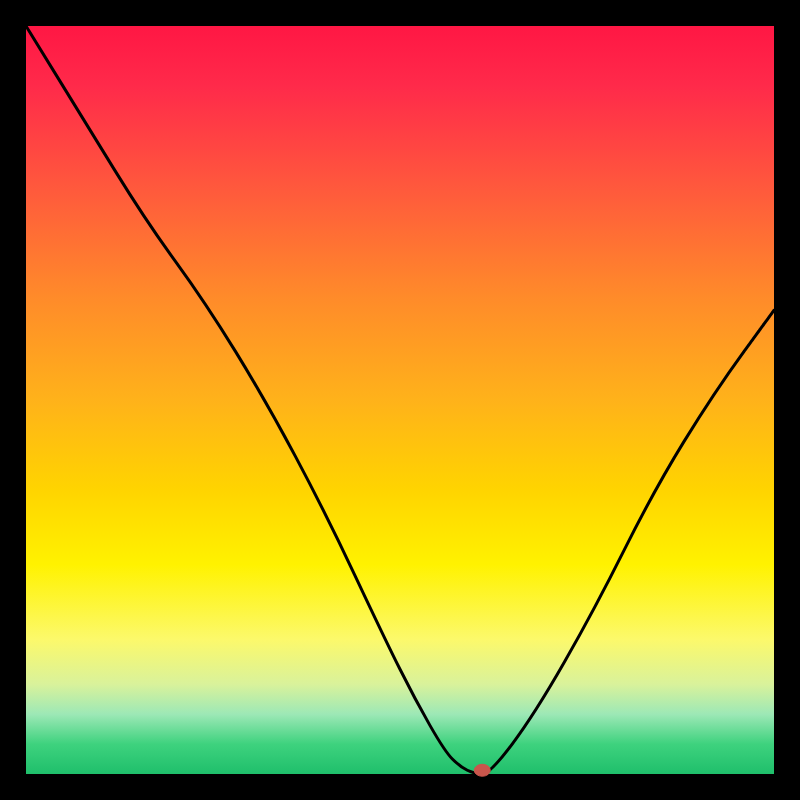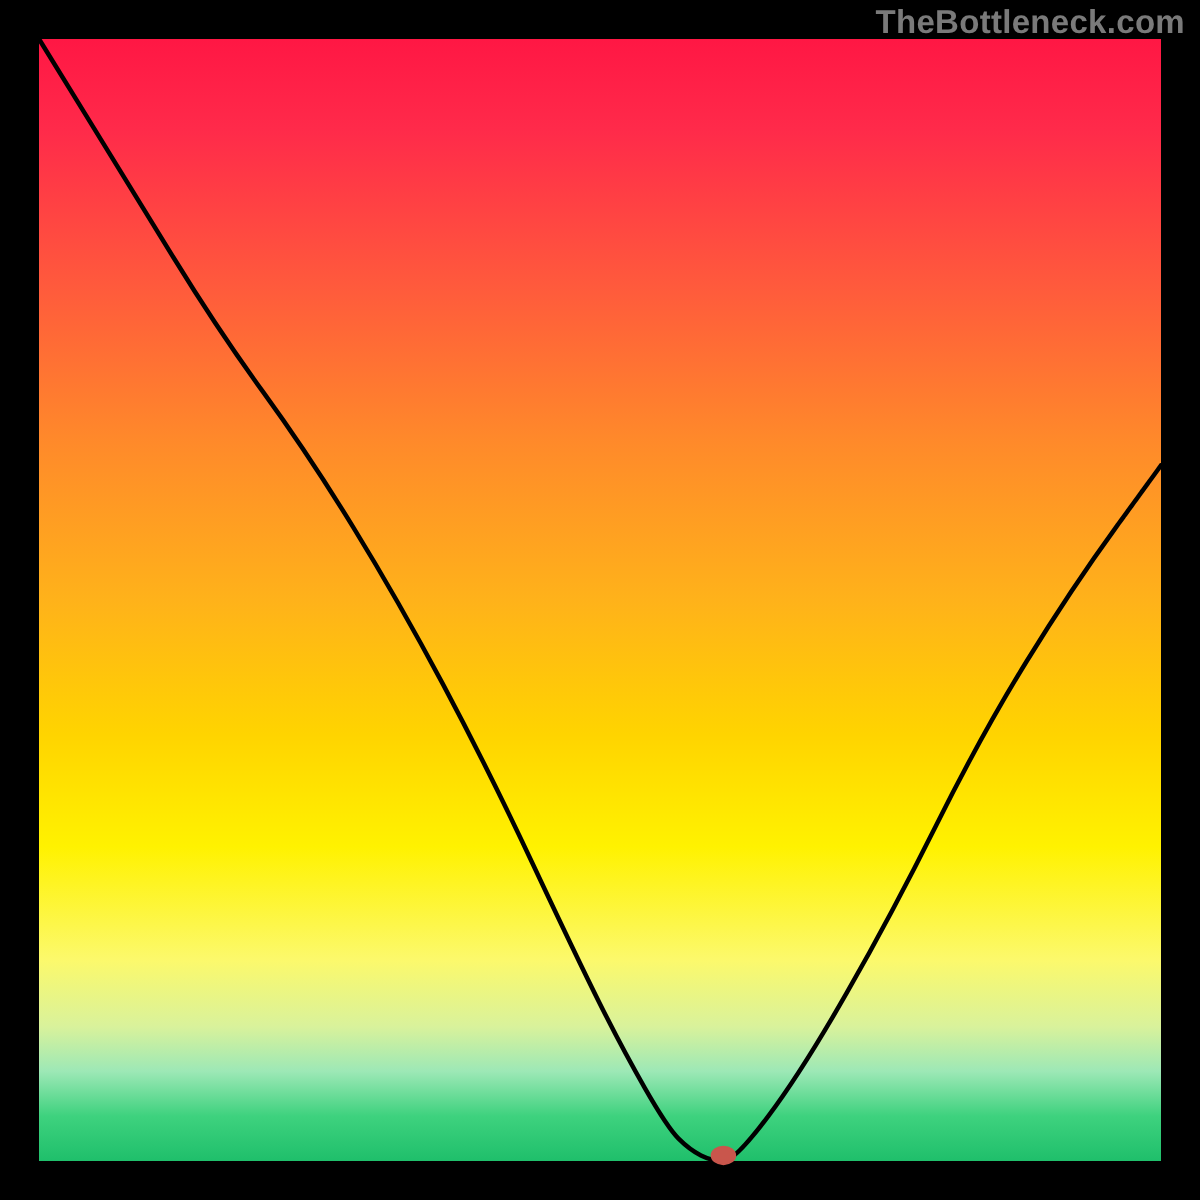--- a/index.html
+++ b/index.html
@@ -70,21 +70,20 @@
   .marker {
     fill: #c9564c;
     stroke: #c9564c;
   }
 </style>
 </head>
 <body>
 
 <div class="frame">
 
-  <div class="watermark">TheBottleneck.com</div>
 
   <div class="plot-area">
     <svg class="curve" viewBox="0 0 748 748">
       <path id="curve-path" class="curve-path" d="M 0 0 Q 0 0 29.92 48.620000000000005 Q 59.84 97.24000000000001 89.76 145.86 Q 119.68 194.48000000000002 149.6 235.62 Q 179.51999999999998 276.76 209.44 325.38 Q 239.36 374 269.28 430.1 Q 299.2 486.2 329.12 549.78 Q 359.03999999999996 613.36 374 643.28 Q 388.96000000000004 673.2 403.9200000000001 699.38 Q 418.88000000000005 725.56 426.36 733.04 Q 433.84 740.52 441.32 744.26 Q 448.8 748 456.28 748 Q 463.76 748 486.20000000000005 718.0799999999999 Q 508.64000000000004 688.16 538.5600000000001 635.8 Q 568.48 583.44 598.4 523.6 Q 628.3199999999999 463.76 658.24 415.14 Q 688.1600000000001 366.52 718.08 325.38 T 748 284.24"></path>
       <ellipse id="marker-dot" class="marker" cx="456.28" cy="744.26" rx="8" ry="6"></ellipse>
     </svg>
   </div>
 
 </div>
 

